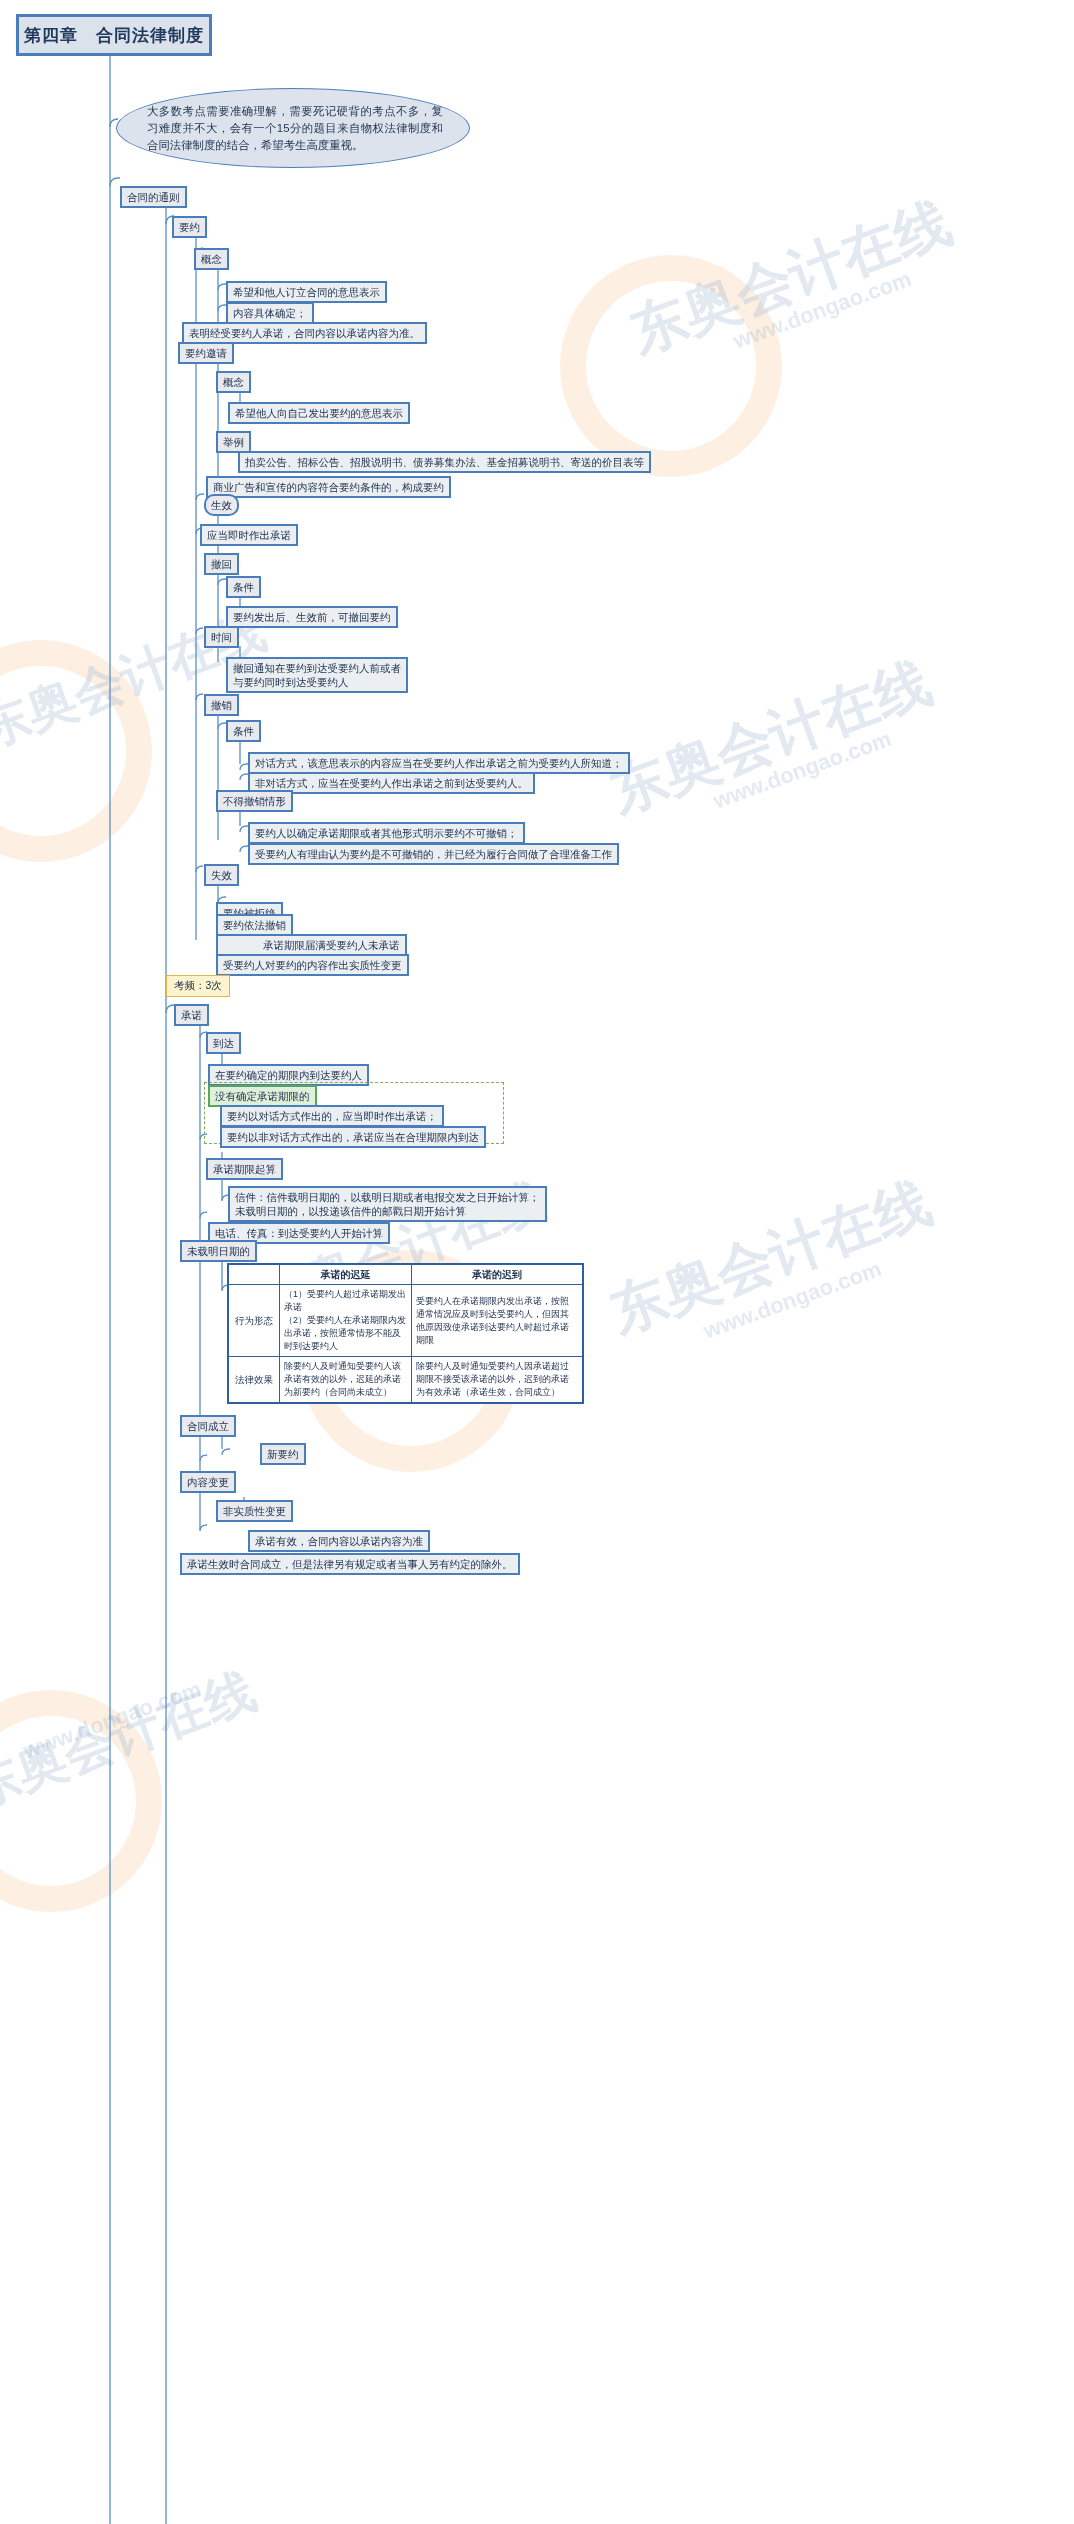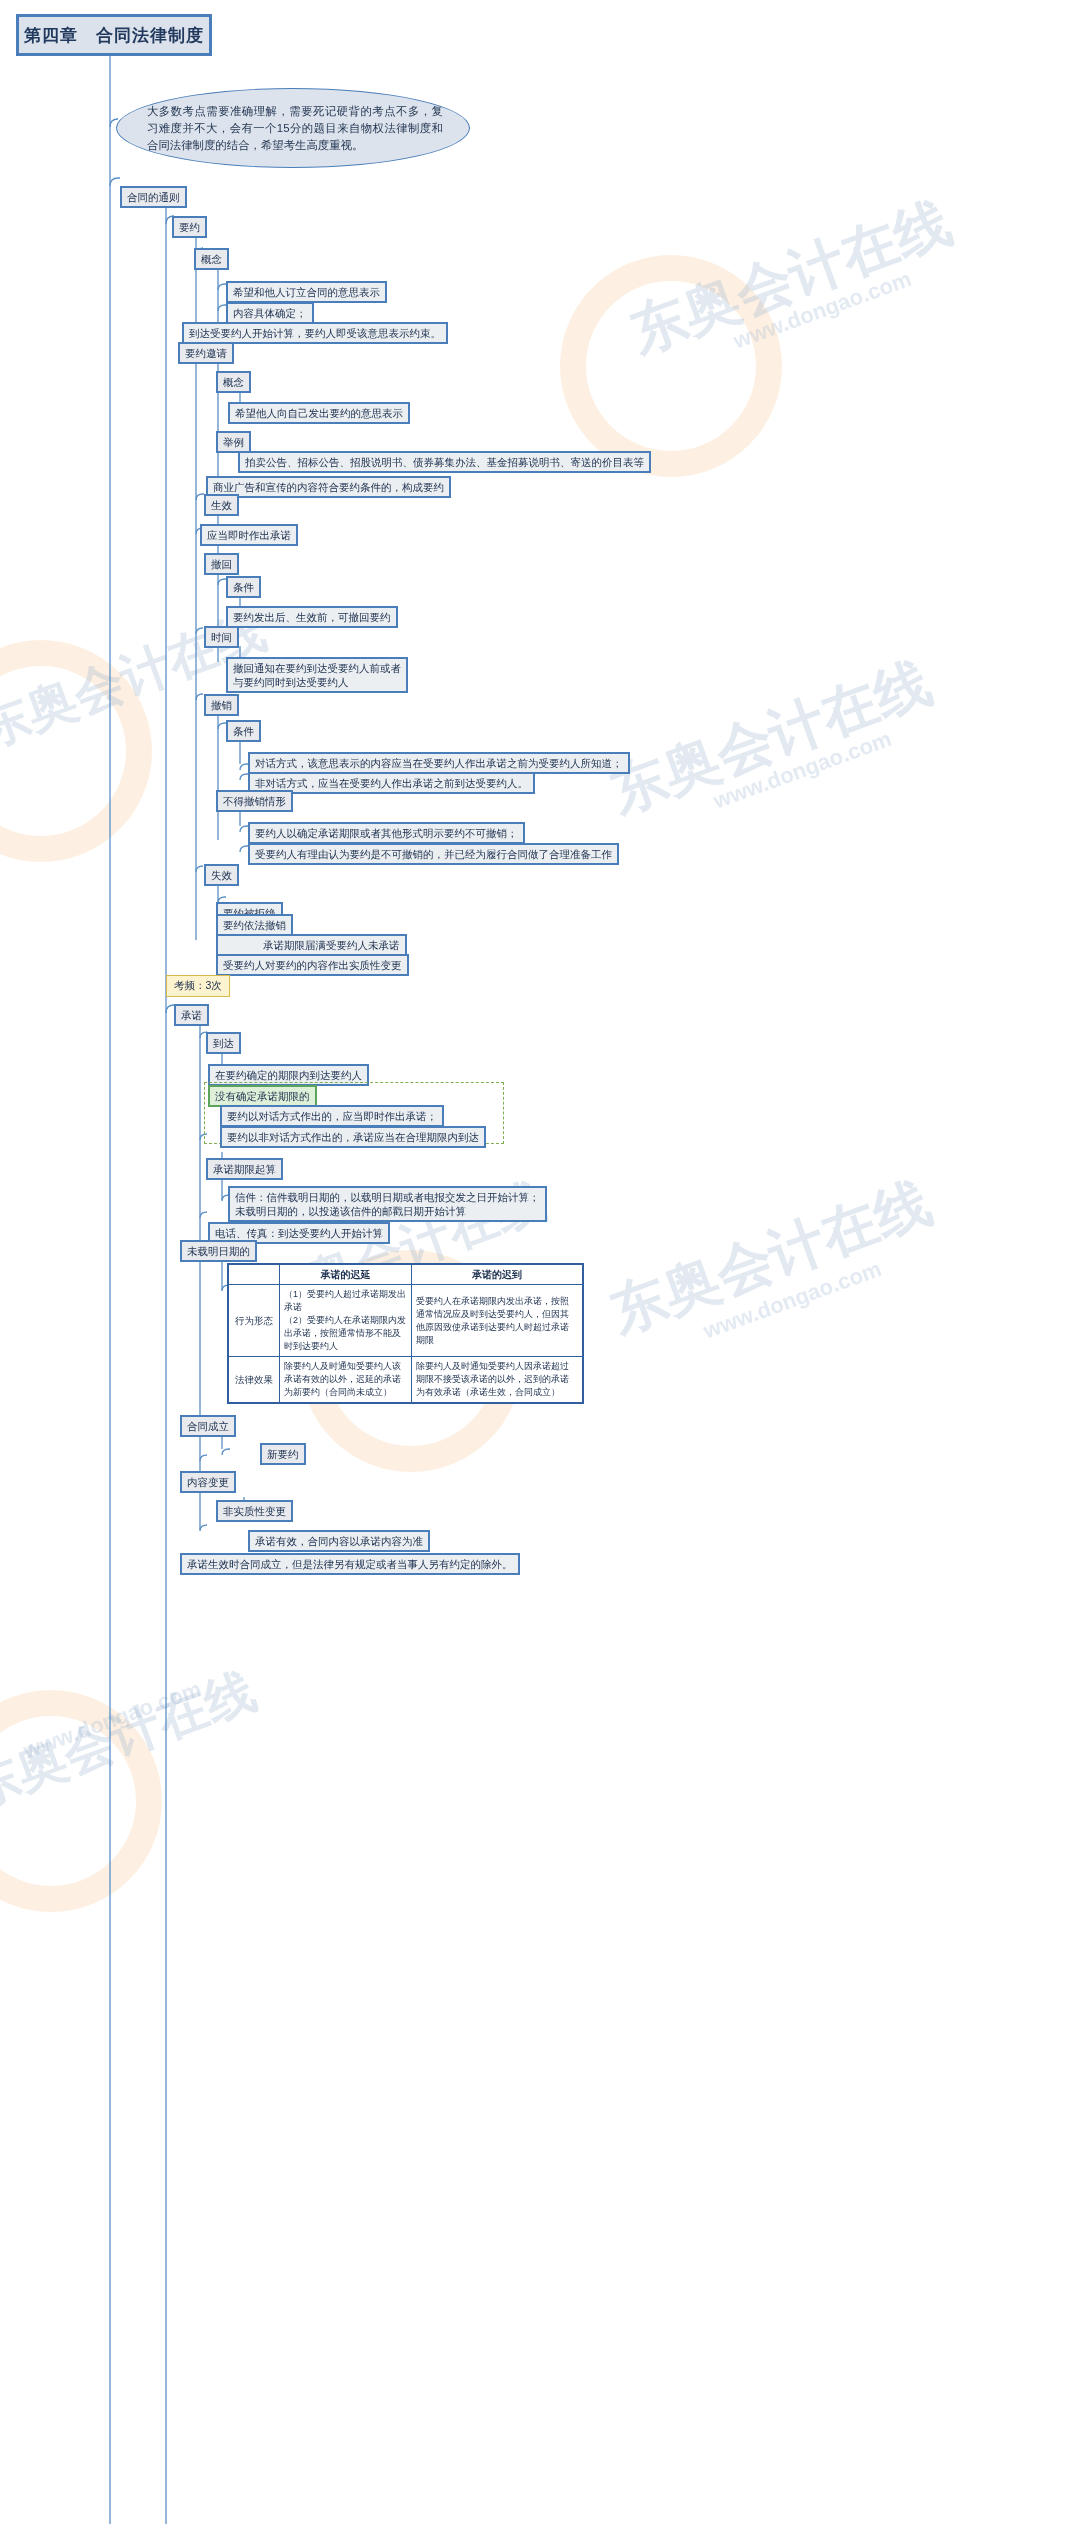--- a/index.html
+++ b/index.html
@@ -179,30 +179,30 @@
 <div class="ellipse">
   <div class="etxt">大多数考点需要准确理解，需要死记硬背的考点不多，复习难度并不大，会有一个15分的题目来自物权法律制度和合同法律制度的结合，希望考生高度重视。</div>
 </div>
 
 <div class="node lvl" style="left:120px;top:186px;">合同的通则</div>
 
 <div class="node lvl" style="left:172px;top:216px;">要约</div>
 <div class="node lvl" style="left:194px;top:248px;">概念</div>
 <div class="node leaf" style="left:226px;top:281px;">希望和他人订立合同的意思表示</div>
 <div class="node leaf" style="left:226px;top:302px;">内容具体确定；</div>
-<div class="node leaf" style="left:182px;top:322px;">到达受要约人开始计算，要约人即受该意思表示约束。</div>
+<div class="node leaf" style="left:182px;top:322px;">表明经受要约人承诺，合同内容以承诺内容为准。</div>
 
 <div class="node lvl" style="left:178px;top:342px;">要约邀请</div>
 <div class="node lvl" style="left:216px;top:371px;">概念</div>
 <div class="node leaf" style="left:228px;top:402px;">希望他人向自己发出要约的意思表示</div>
 <div class="node lvl" style="left:216px;top:431px;">举例</div>
 <div class="node leaf" style="left:238px;top:451px;">拍卖公告、招标公告、招股说明书、债券募集办法、基金招募说明书、寄送的价目表等</div>
 <div class="node leaf" style="left:206px;top:476px;">商业广告和宣传的内容符合要约条件的，构成要约</div>
 
-<div class="node lvl" style="left:204px;top:494px;">生效</div>
+<div class="node lvl" style="left:204px;top:494px;border-radius:10px;">生效</div>
 <div class="node leaf" style="left:200px;top:524px;">应当即时作出承诺</div>
 
 <div class="node lvl" style="left:204px;top:553px;">撤回</div>
 <div class="node lvl" style="left:226px;top:576px;">条件</div>
 <div class="node leaf" style="left:226px;top:606px;">要约发出后、生效前，可撤回要约</div>
 <div class="node lvl" style="left:204px;top:626px;">时间</div>
 <div class="node leaf" style="left:226px;top:657px;">撤回通知在要约到达受要约人前或者
 与要约同时到达受要约人</div>
 
 <div class="node lvl" style="left:204px;top:694px;">撤销</div>

